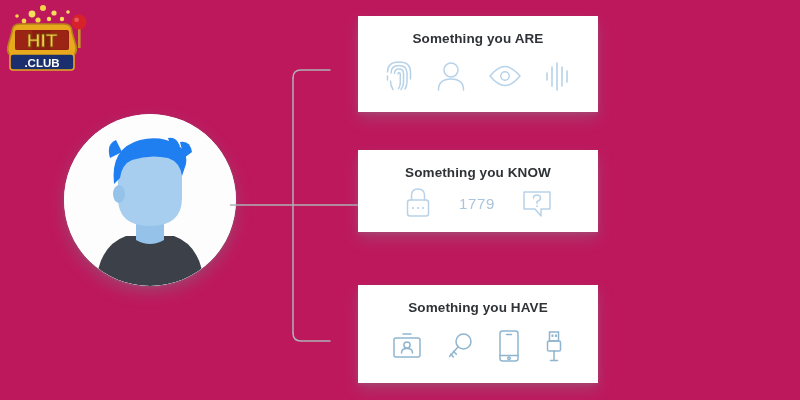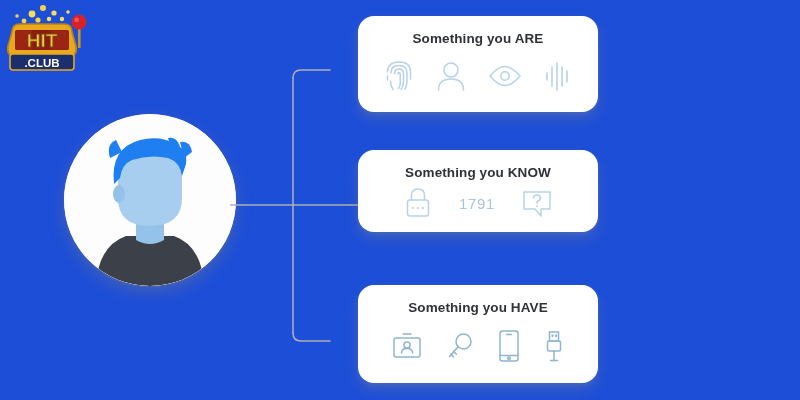--- a/index.html
+++ b/index.html
@@ -4,21 +4,21 @@
 <style>
   * { box-sizing: border-box; margin: 0; padding: 0; }
   html, body {
     width: 800px; height: 400px;
     overflow: hidden;
     font-family: "Liberation Sans", sans-serif;
   }
   #stage {
     position: relative;
     width: 800px; height: 400px;
-    background: #1d4ed8;
+    background: #be185d;
   }
 
   
   #logo {
     position: absolute; left: 2px; top: 2px;
     width: 104px; height: 72px;
   }
   #logo svg { display: block; }
 
   
@@ -40,21 +40,21 @@
     width: 145px; height: 310px;
     pointer-events: none;
   }
 
   
   .card {
     position: absolute;
     left: 358px;
     width: 240px;
     background: #ffffff;
-    border-radius: 16px;
+    border-radius: 0;
     box-shadow: 0 7px 14px rgba(130,135,145,0.30),
                 0 2px 4px rgba(130,135,145,0.22);
     display: flex;
     flex-direction: column;
     align-items: center;
   }
   #card-are   { top: 16px;  height: 96px; }
   #card-know  { top: 150px; height: 82px; }
   #card-have  { top: 285px; height: 98px; }
 
@@ -200,21 +200,21 @@
     <div class="icon-row know">
 
       <svg class="ico" width="30" height="34" viewBox="0 0 30 34" fill="none" stroke="#b7d2e8" stroke-width="1.5" stroke-linecap="round">
         <path d="M8.5 14 L8.5 9.5 Q8.5 3 15 3 Q21.5 3 21.5 9.5 L21.5 14"></path>
         <rect x="4.5" y="14" width="21" height="16" rx="2.5"></rect>
         <circle cx="10" cy="22" r="1.1" fill="#b7d2e8" stroke="none"></circle>
         <circle cx="15" cy="22" r="1.1" fill="#b7d2e8" stroke="none"></circle>
         <circle cx="20" cy="22" r="1.1" fill="#b7d2e8" stroke="none"></circle>
       </svg>
 
-      <span class="pin-text">1791</span>
+      <span class="pin-text">1779</span>
 
       <svg class="ico" width="32" height="32" viewBox="0 0 32 32" fill="none" stroke="#b7d2e8" stroke-width="1.5" stroke-linecap="round" stroke-linejoin="round">
         <path d="M3 5 L29 5 L29 22 L20 22 L20 29 L14 22 L3 22 Z"></path>
         <path d="M12.5 11 Q12.5 8 16 8 Q19.5 8 19.5 11 Q19.5 13.2 16 14.6 L16 16.5"></path>
         <circle cx="16" cy="19.2" r="0.9" fill="#b7d2e8" stroke="none"></circle>
       </svg>
 
     </div>
   </div>
 

